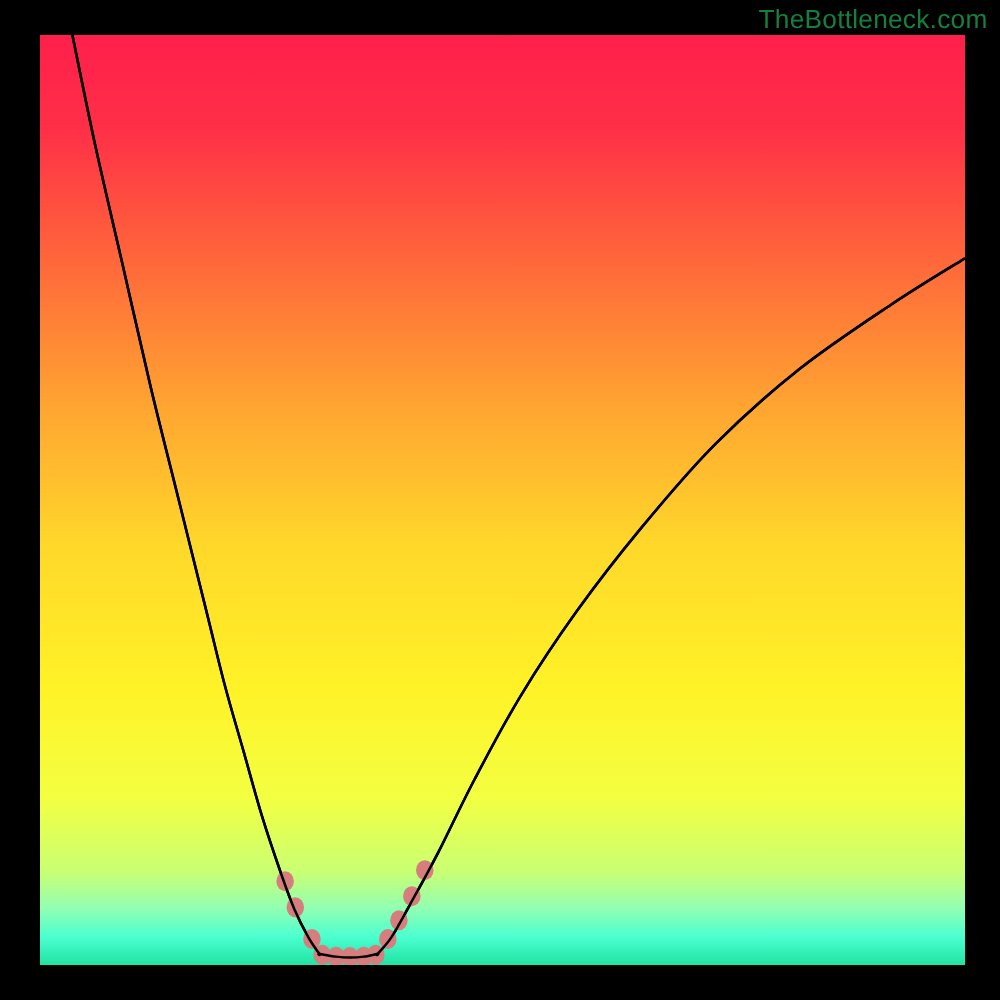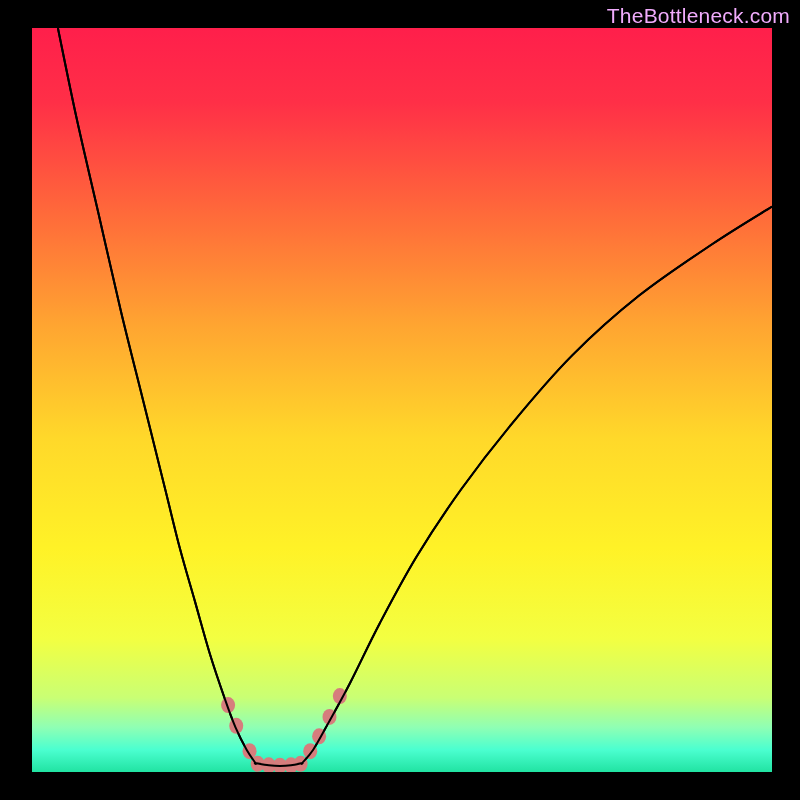--- a/index.html
+++ b/index.html
@@ -14,21 +14,21 @@
   .stage {
     position: relative;
     width: 800px;
     height: 800px;
     background: #000;
   }
   .watermark {
     position: absolute;
     top: 4px;
     right: 10px;
-    color: #f0abfc;
+    color: #15803d;
     font-size: 21px;
     font-weight: 500;
     letter-spacing: 0.2px;
     z-index: 10;
   }
   svg {
     display: block;
   }
 </style>
 </head>

